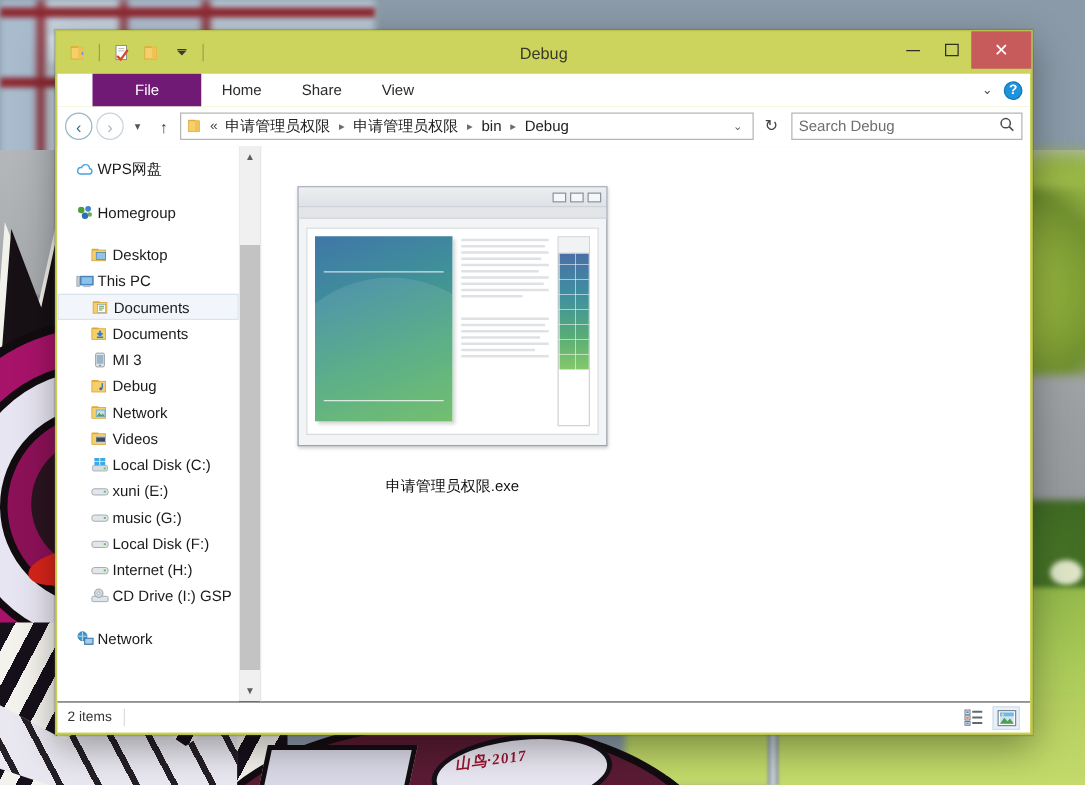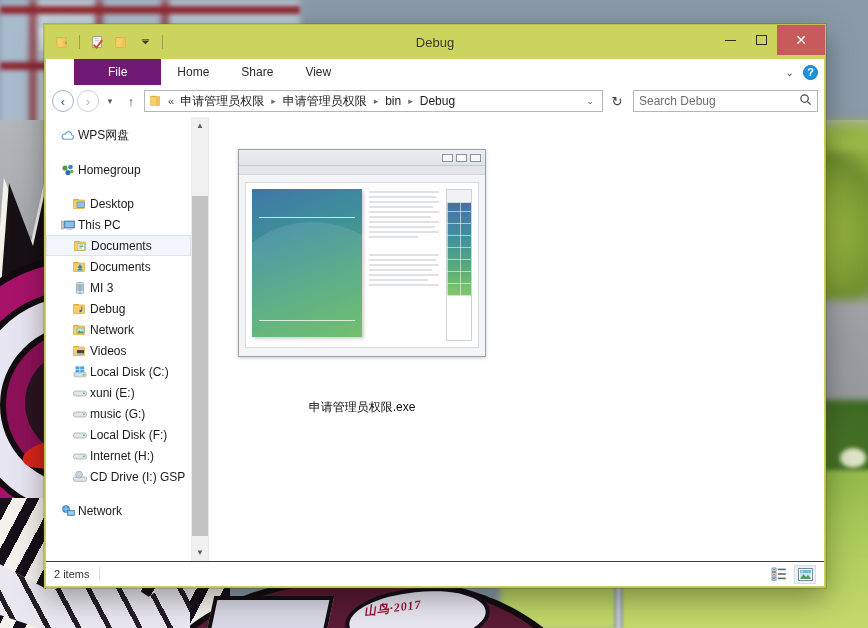--- a/index.html
+++ b/index.html
@@ -310,21 +310,21 @@
     border-left: 1px solid #e6e6e6;
     padding: 16px 0 0 18px;
     display: flex; gap: 28px; align-items: flex-start;
     min-width: 0;
   }
   .tile {
     width: 270px; display: flex; flex-direction: column; align-items: center;
   }
   .tile-ico { height: 240px; display: flex; align-items: center; justify-content: center; }
   .tile-label {
-    font-size: 12px; color: #111; margin-top: 26px; text-align: center;
+    font-size: 12px; color: #111; margin-top: 8px; text-align: center;
     white-space: nowrap;
   }
 
   
   .statusbar {
     height: 25px; margin: 0 1px 1px 1px; background: #fff;
     border-top: 1px solid #404040;
     display: flex; align-items: center; padding: 0 8px;
     flex: 0 0 auto;
   }

